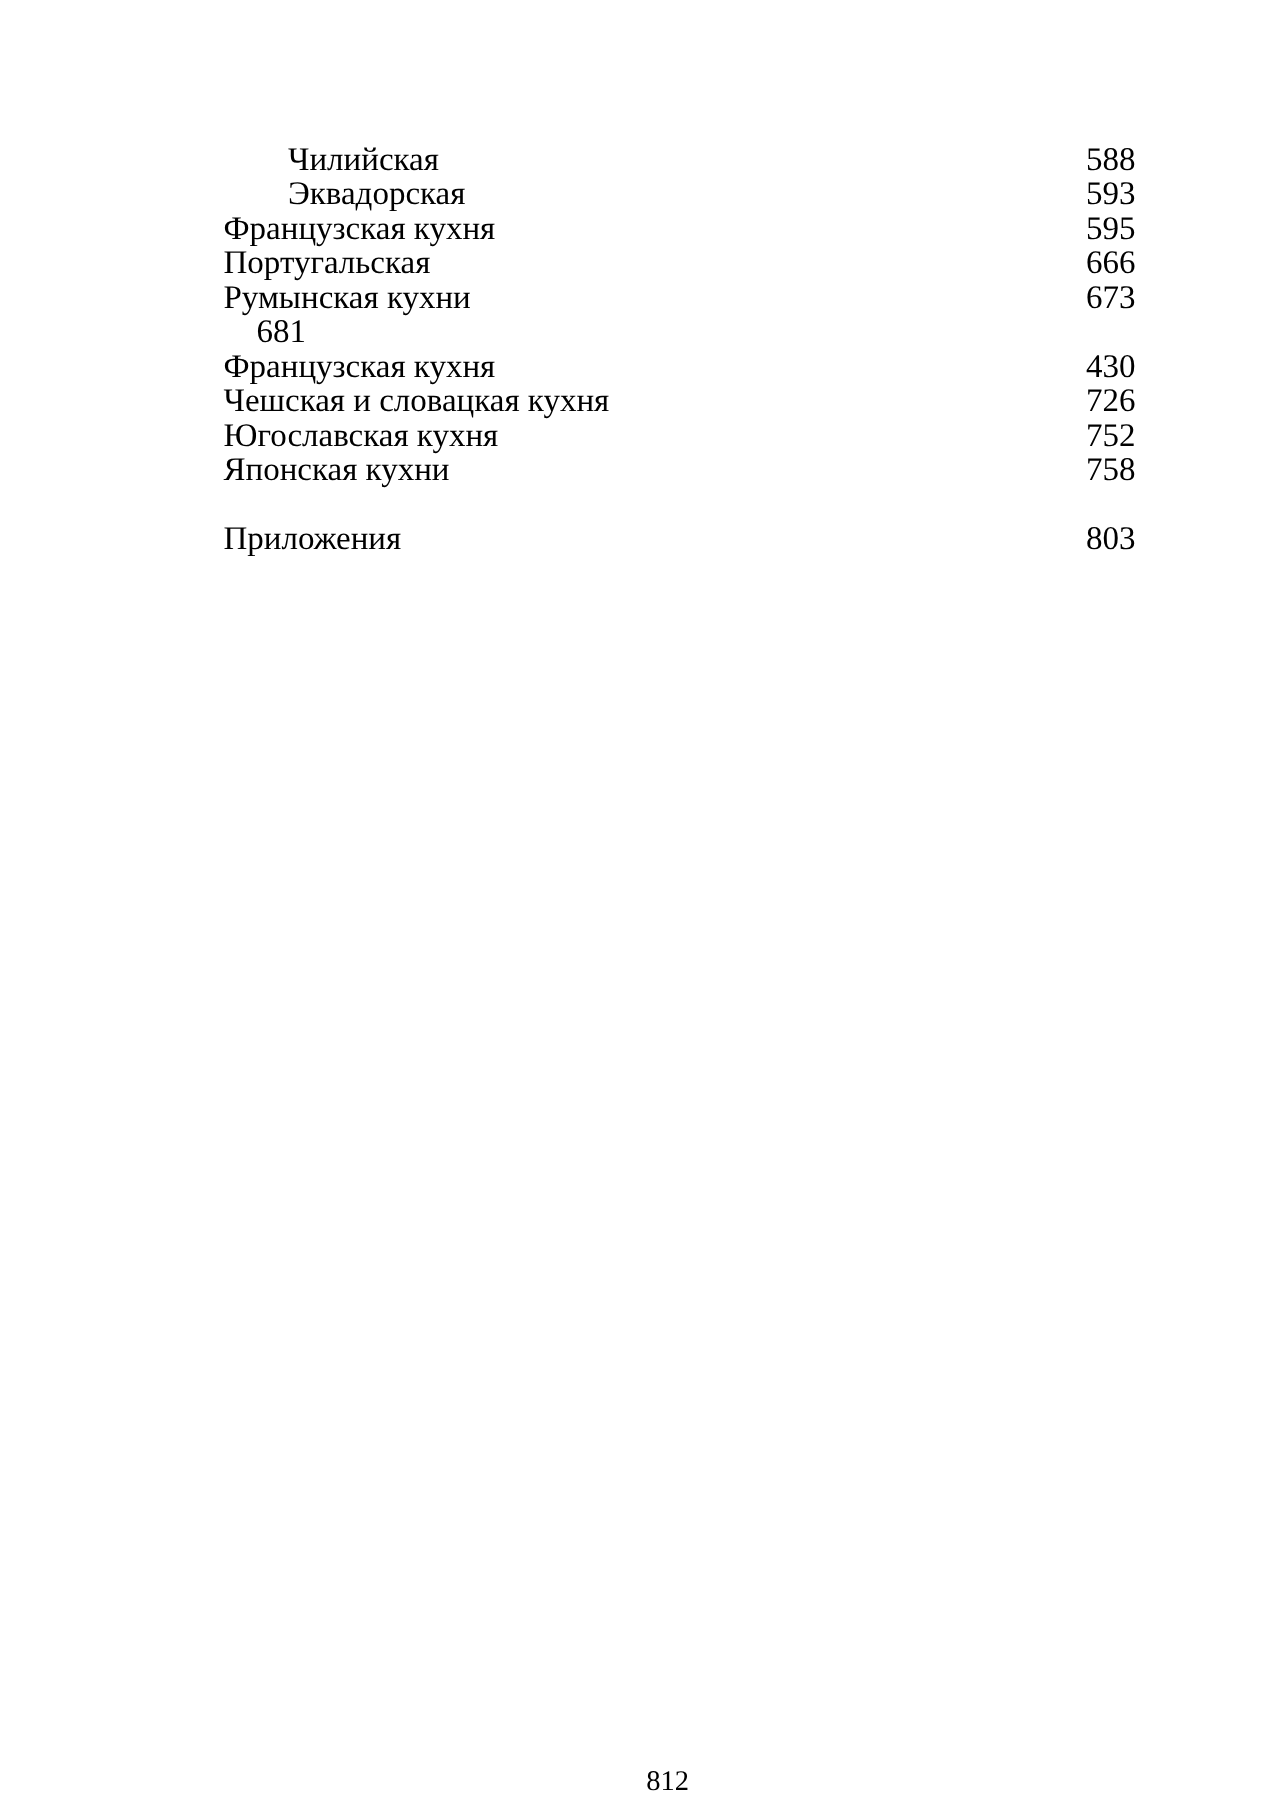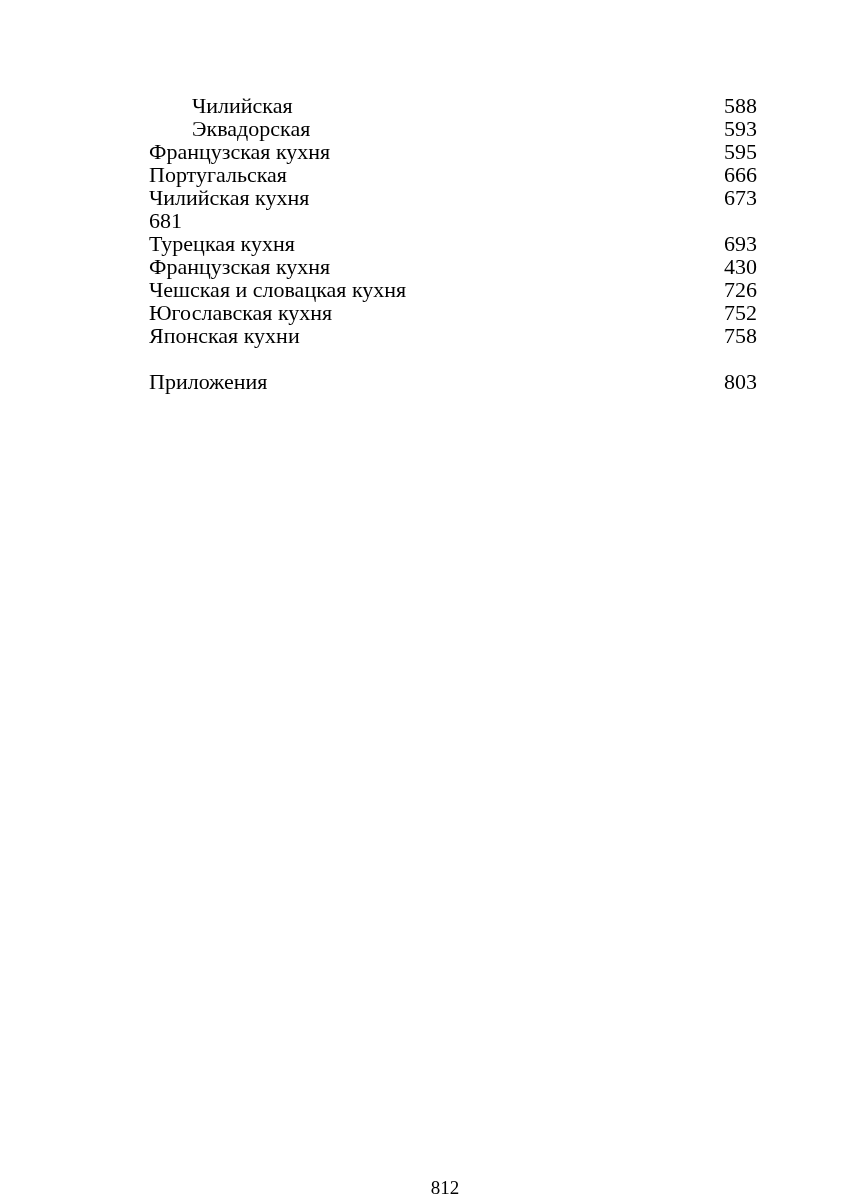--- a/index.html
+++ b/index.html
@@ -37,20 +37,21 @@
   }
   .toc-label {
     text-align: left;
   }
   .toc-label.indent {
     padding-left: 43px;
     text-align: right;
   }
   .toc-page {
     text-align: right;
+    margin-left: 22px;
   }
   .footer {
     position: absolute;
     top: 1129px;
     left: 445px;
     transform: translateX(-50%);
     font-size: 19px;
     line-height: 21px;
     margin-top: 48px;
   }
@@ -70,29 +71,25 @@
       </div>
       <div class="toc-row">
         <span class="toc-label">Французская кухня</span>
         <span class="toc-page">595</span>
       </div>
       <div class="toc-row">
         <span class="toc-label">Португальская</span>
         <span class="toc-page">666</span>
       </div>
       <div class="toc-row">
-        <span class="toc-label">Чилийская кухня</span>
+        <span class="toc-label">Румынская кухни</span>
         <span class="toc-page">673</span>
       </div>
       <div class="toc-row">
         <span class="toc-page">681</span>
-      </div>
-      <div class="toc-row">
-        <span class="toc-label">Турецкая кухня</span>
-        <span class="toc-page">693</span>
       </div>
       <div class="toc-row">
         <span class="toc-label">Французская кухня</span>
         <span class="toc-page">430</span>
       </div>
       <div class="toc-row">
         <span class="toc-label">Чешская и словацкая кухня</span>
         <span class="toc-page">726</span>
       </div>
       <div class="toc-row">

